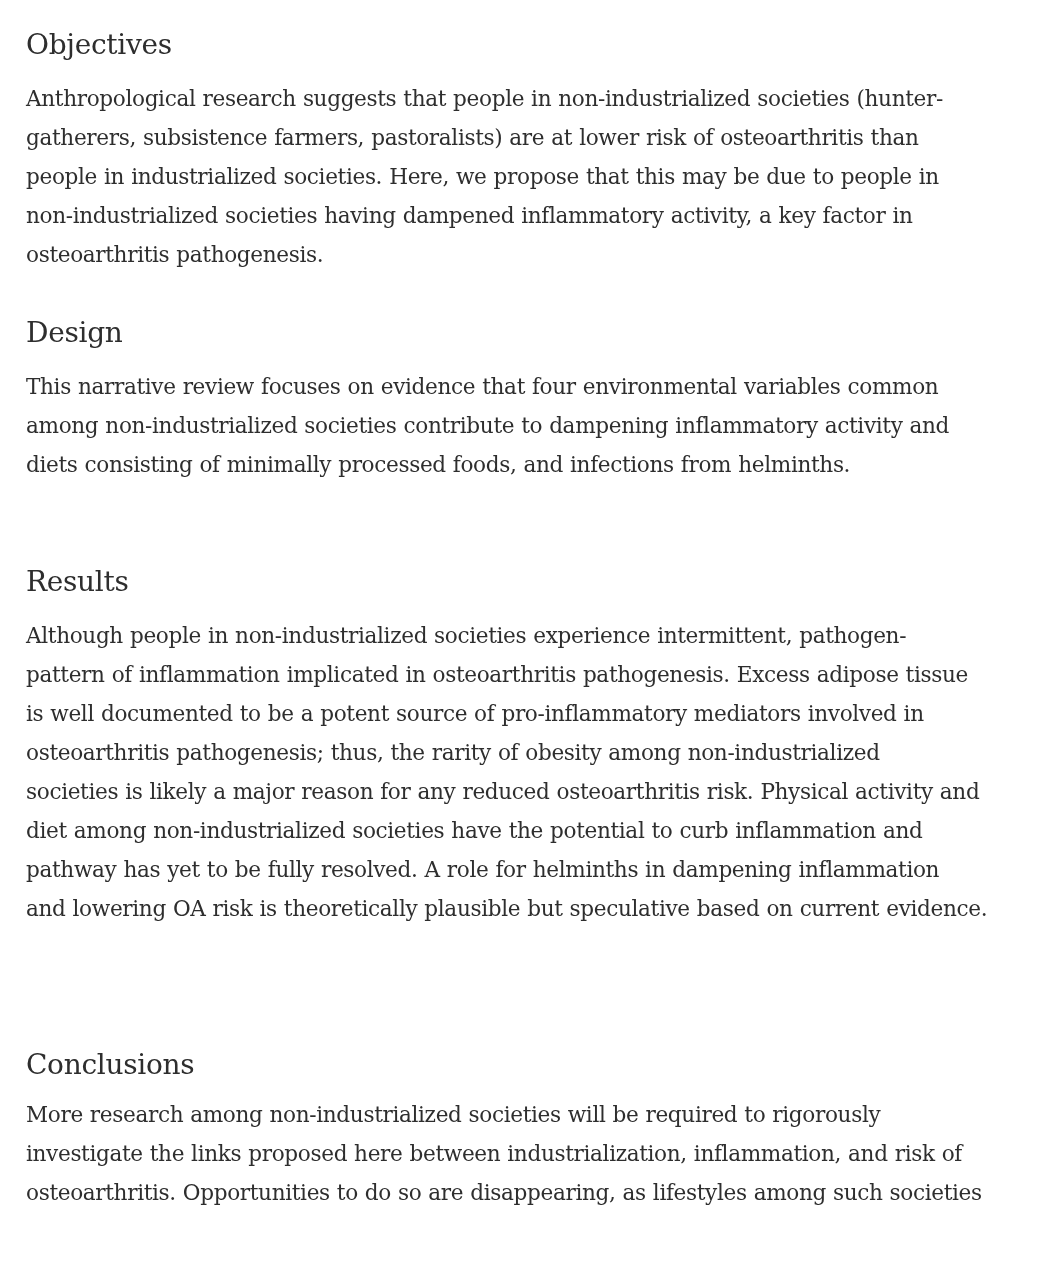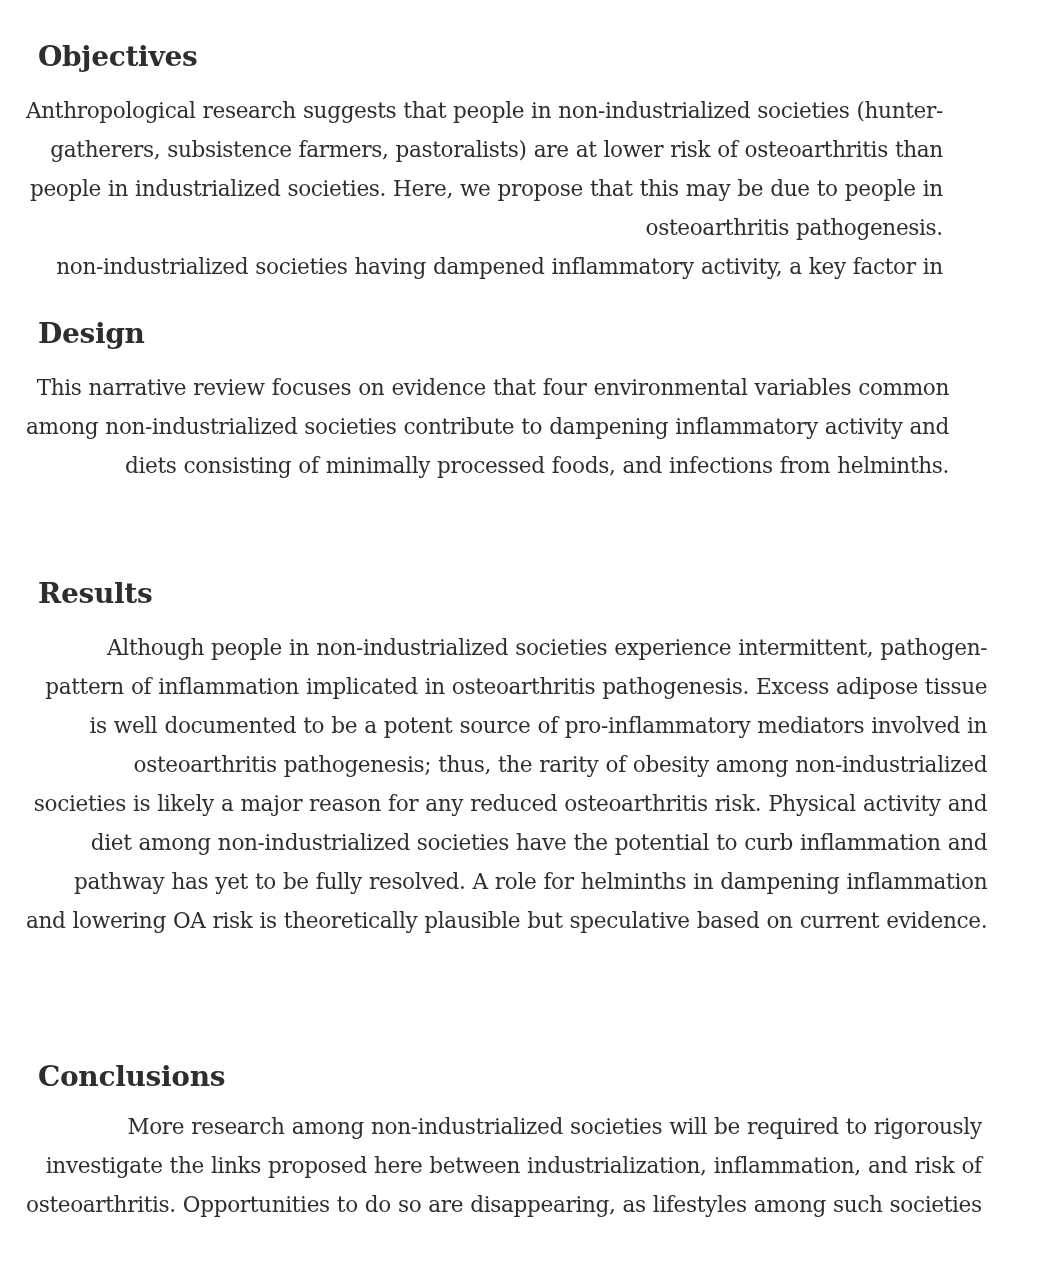--- a/index.html
+++ b/index.html
@@ -16,62 +16,62 @@
     }
     .abstract {
       position: relative;
       padding: 0 26px;
     }
     .section {
       margin: 0;
     }
     .section-heading {
       font-family: "DejaVu Serif", "Liberation Serif", serif;
-      font-weight: bold;
+      font-weight: normal;
       font-size: 28px;
       line-height: 36px;
-      margin: 12px;
+      margin: 0;
       color: #2e2e2e;
       letter-spacing: -0.3px;
     }
     .section-body {
       font-size: 21.6px;
       line-height: 39px;
       margin: 0;
       color: #2e2e2e;
       letter-spacing: -0.35px;
       word-spacing: 0.5px;
     }
-    .line { display: block; white-space: nowrap; text-align: right; }
+    .line { display: block; white-space: nowrap; }
 
     #sec-objectives { position: absolute; top: 27px; left: 26px; }
     #sec-objectives .section-body { margin-top: 16px; }
 
-    #sec-design { position: absolute; top: 304px; left: 26px; }
+    #sec-design { position: absolute; top: 315px; left: 26px; }
     #sec-design .section-body { margin-top: 16px; }
 
     #sec-results { position: absolute; top: 564px; left: 26px; }
     #sec-results .section-body { margin-top: 16px; }
 
     #sec-conclusions { position: absolute; top: 1047px; left: 26px; }
     #sec-conclusions .section-body { margin-top: 12px; }
   </style>
 </head>
 <body>
 
 <div class="abstract">
 
   <section class="section" id="sec-objectives">
     <h2 class="section-heading">Objectives</h2>
     <p class="section-body">
       <span class="line">Anthropological research suggests that people in non-industrialized societies (hunter-</span>
       <span class="line">gatherers, subsistence farmers, pastoralists) are at lower risk of osteoarthritis than</span>
       <span class="line">people in industrialized societies. Here, we propose that this may be due to people in</span>
+      <span class="line">non-industrialized societies having dampened inflammatory activity, a key factor in</span>
       <span class="line">osteoarthritis pathogenesis.</span>
-      <span class="line">non-industrialized societies having dampened inflammatory activity, a key factor in</span>
     </p>
   </section>
 
   <section class="section" id="sec-design">
     <h2 class="section-heading">Design</h2>
     <p class="section-body">
       <span class="line">This narrative review focuses on evidence that four environmental variables common</span>
       <span class="line">among non-industrialized societies contribute to dampening inflammatory activity and</span>
       <span class="line">diets consisting of minimally processed foods, and infections from helminths.</span>
     </p>

